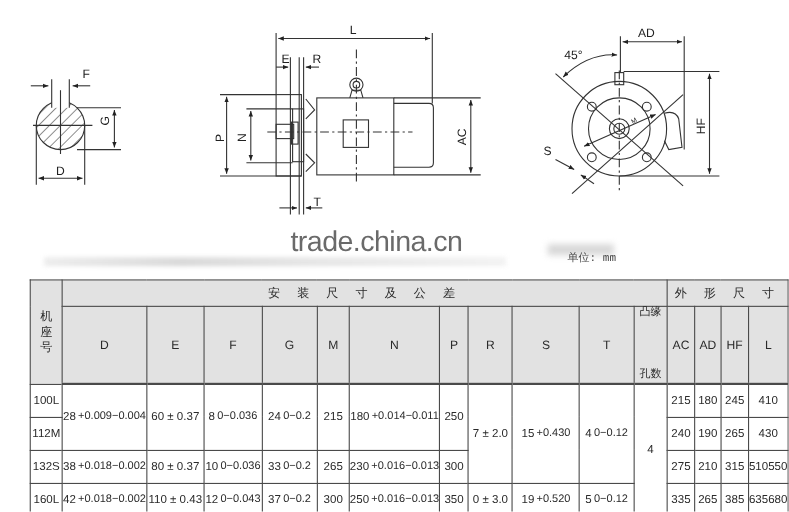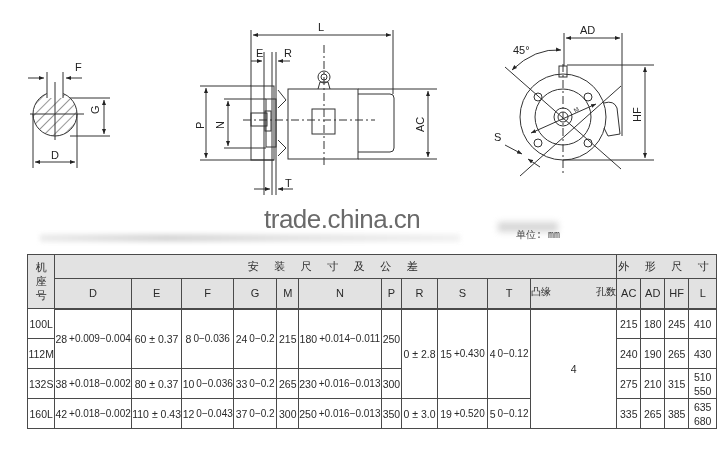--- a/index.html
+++ b/index.html
@@ -28,21 +28,21 @@
   .group-title { letter-spacing: 6px; font-size: 11px; margin-top: 40px; }
   .frame { font-size: 10.5px; }
   .cjk { font-family: "DejaVu Sans", sans-serif; font-size: 11px; line-height: 13px; }
   .cjk-small { font-family: Liberation Mono, monospace; font-size: 10px; line-height: 12px; }
 
   .tol { display: inline-flex; align-items: center; gap: 2px; }
   .tol .base { font-size: 10.5px; }
   .tol .stack { display: inline-flex; flex-direction: row; align-items: flex-start;
                 font-size: 10px; line-height: 12px; }
   .tol .stack.center { align-items: center; }
-  .two-line { display: flex; flex-direction: column; line-height: 14px; }
+  .two-line { display: flex; flex-direction: row; line-height: 14px; }
 </style>
 </head>
 <body>
 
 <svg class="drawing" viewBox="0 0 717 200" xmlns="http://www.w3.org/2000/svg">
   <defs>
     <pattern id="hatch" patternUnits="userSpaceOnUse" width="7" height="7" patternTransform="rotate(45)">
       <line x1="0" y1="0" x2="0" y2="7" stroke="#333" stroke-width="1"></line>
     </pattern>
     <marker id="arr" viewBox="0 0 10 10" refX="10" refY="5" markerWidth="5" markerHeight="5" orient="auto-start-reverse">
@@ -202,21 +202,21 @@
     <td>E</td>
     <td>F</td>
     <td>G</td>
     <td>M</td>
     <td>N</td>
     <td>P</td>
     <td>R</td>
     <td>S</td>
     <td>T</td>
     <td>
-      <div class="cjk-small" style="display:flex;flex-direction:row;align-items:center;gap:45px;">
+      <div class="cjk-small" style="display:flex;flex-direction:column;align-items:center;gap:45px;">
         <span>凸缘</span>
         <span>孔数</span>
       </div>
     </td>
     <td>AC</td>
     <td>AD</td>
     <td>HF</td>
     <td>L</td>
   </tr>
 
@@ -254,21 +254,21 @@
     <td rowspan="2">
       <span class="tol">
             <span class="base">180</span>
         <span class="stack">
               <span>+0.014</span>
               <span>−0.011</span>
             </span>
           </span>
     </td>
     <td rowspan="2">250</td>
-    <td rowspan="3">0 ± 2.8</td>
+    <td rowspan="3">7 ± 2.0</td>
     <td rowspan="3">
       <span class="tol">
             <span class="base">15</span>
         <span class="stack center">
               <span>+0.43</span>
               <span>0</span>
             </span>
           </span>
     </td>
     <td rowspan="3">

